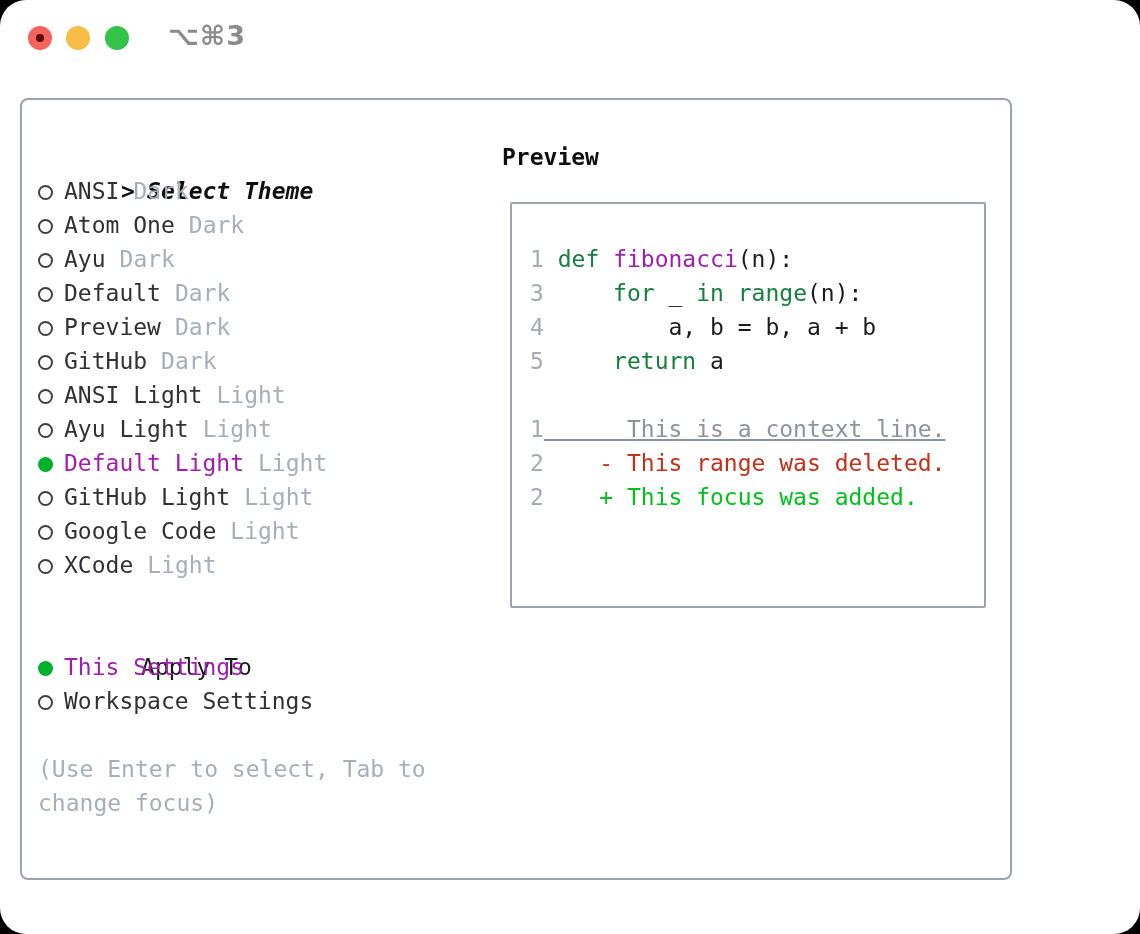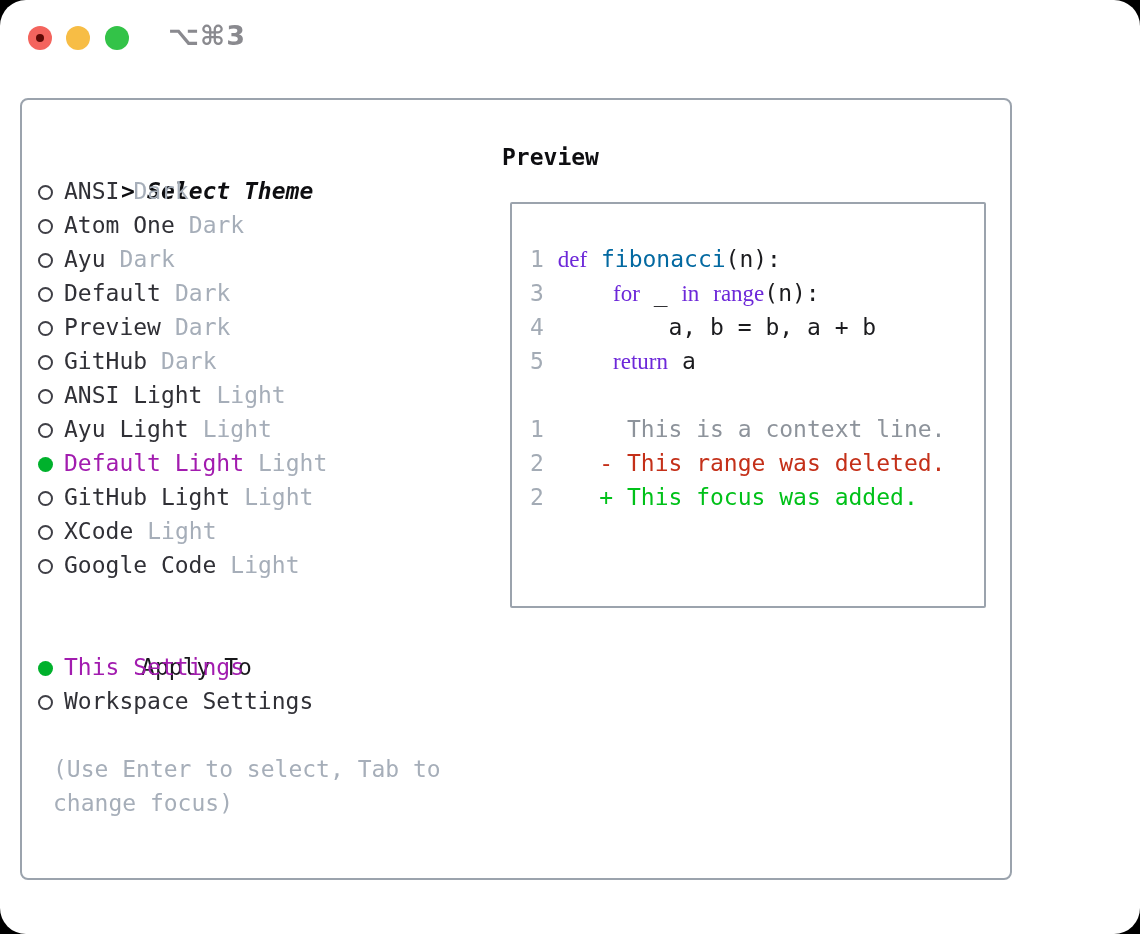--- a/index.html
+++ b/index.html
@@ -25,24 +25,24 @@
   .opt-name{color:#303036;}
   .opt-name.selected{color:#a21caf;}
   .variant{color:#a6aeb9;margin-left:14px;}
   .apply-title{color:#18181b;}
   .hint{color:#a6aeb9;}
   
   .preview-title{font-weight:bold;color:#0e0e11;height:34px;line-height:34px;font-size:23px;white-space:pre;}
   .preview-box{position:absolute;left:488px;top:102px;width:476px;height:406px;border:2px solid #9ba3ad;border-radius:2px;box-sizing:border-box;background:#fff;}
   .cline{height:34px;line-height:34px;font-size:23px;white-space:pre;}
   .sg-num{color:#a3abb5;}
-  .sg-kw{color:#6d28d9;font-family:Liberation Serif, serif;}
-  .sg-fn{color:#0369a1;margin-top:9px;}
+  .sg-kw{color:#15803d;}
+  .sg-fn{color:#a21caf;margin-top:9px;}
   .sg-txt{color:#1b1b1e;}
-  .sg-ctx{color:#8d939b;}
+  .sg-ctx{color:#8d939b;text-decoration:underline;}
   .sg-del{color:#c43019;}
   .sg-add{color:#00c119;}
 </style>
 </head>
 <body>
 
 <div class="window">
 
   <div class="titlebar">
     <div class="tl tl-close">
@@ -63,33 +63,33 @@
         <div class="row"><span class="marker"><span class="circle"></span></span><span class="opt-name">ANSI</span><span class="variant">Dark</span></div>
         <div class="row"><span class="marker"><span class="circle"></span></span><span class="opt-name">Atom One</span><span class="variant">Dark</span></div>
         <div class="row"><span class="marker"><span class="circle"></span></span><span class="opt-name">Ayu</span><span class="variant">Dark</span></div>
         <div class="row"><span class="marker"><span class="circle"></span></span><span class="opt-name">Default</span><span class="variant">Dark</span></div>
         <div class="row"><span class="marker"><span class="circle"></span></span><span class="opt-name">Preview</span><span class="variant">Dark</span></div>
         <div class="row"><span class="marker"><span class="circle"></span></span><span class="opt-name">GitHub</span><span class="variant">Dark</span></div>
         <div class="row"><span class="marker"><span class="circle"></span></span><span class="opt-name">ANSI Light</span><span class="variant">Light</span></div>
         <div class="row"><span class="marker"><span class="circle"></span></span><span class="opt-name">Ayu Light</span><span class="variant">Light</span></div>
         <div class="row"><span class="marker"><span class="circle filled"></span></span><span class="opt-name selected">Default Light</span><span class="variant">Light</span></div>
         <div class="row"><span class="marker"><span class="circle"></span></span><span class="opt-name">GitHub Light</span><span class="variant">Light</span></div>
+        <div class="row"><span class="marker"><span class="circle"></span></span><span class="opt-name">Google Code</span><span class="variant">Light</span></div>
         <div class="row"><span class="marker"><span class="circle"></span></span><span class="opt-name">XCode</span><span class="variant">Light</span></div>
-        <div class="row"><span class="marker"><span class="circle"></span></span><span class="opt-name">Google Code</span><span class="variant">Light</span></div>
       </div>
 
     <div class="row abs" style="left:36px;top:516px;">
       <span class="apply-title">Apply To</span>
     </div>
     <div class="abs" style="left:16px;top:550px;">
         <div class="row"><span class="marker"><span class="circle filled"></span></span><span class="opt-name selected">This Settings</span></div>
         <div class="row"><span class="marker"><span class="circle"></span></span><span class="opt-name">Workspace Settings</span></div>
       </div>
 
-    <div class="abs" style="left:16px;top:652px;margin-left:15px;">
+    <div class="abs" style="left:16px;top:652px;">
         <div class="row hint">(Use Enter to select, Tab to</div>
         <div class="row hint">change focus)</div>
       </div>
 
     <div class="preview-title abs" style="left:480px;top:40px;">Preview</div>
     <div class="preview-box">
       <div class="abs" style="left:18px;top:38px;">
           <div class="cline"><span class="sg-num">1</span><span class="sg-txt"> </span><span class="sg-kw">def</span><span class="sg-txt"> </span><span class="sg-fn">fibonacci</span><span class="sg-txt">(n):</span></div>
           <div class="cline"><span class="sg-num">3</span><span class="sg-txt">     </span><span class="sg-kw">for</span><span class="sg-txt"> _ </span><span class="sg-kw">in</span><span class="sg-txt"> </span><span class="sg-kw">range</span><span class="sg-txt">(n):</span></div>
           <div class="cline"><span class="sg-num">4</span><span class="sg-txt">         a, b = b, a + b</span></div>

